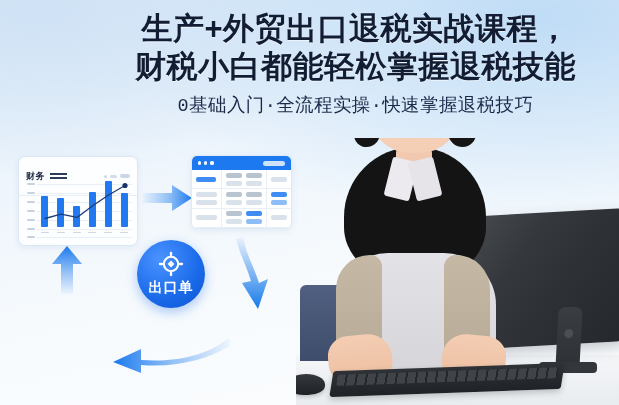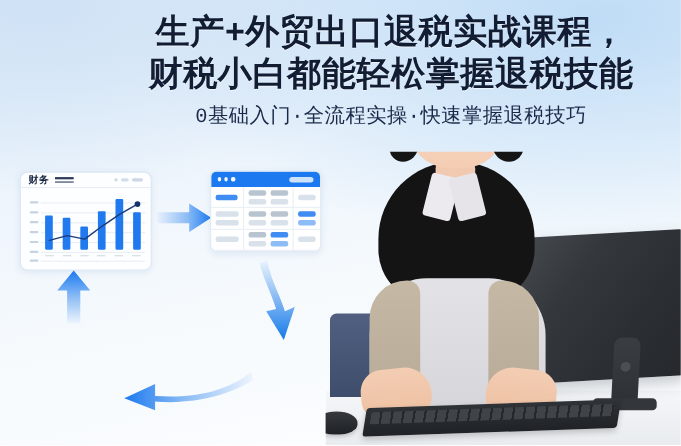--- a/index.html
+++ b/index.html
@@ -28,21 +28,21 @@
   
   .info{position:absolute;left:0;top:140px;width:320px;height:265px;}
 
   
   .chart-card{
     position:absolute;left:18px;top:16px;width:118px;height:88px;
     background:#fdfeff;border:1px solid #dde7f3;border-radius:7px;
     box-shadow:0 2px 6px rgba(70,110,165,.10);
   }
   .chart-head{
-    position:absolute;left:0;top:0;right:0;height:14px;
+    position:absolute;left:0;top:0;right:0;height:39px;
     border-bottom:1px solid #e6edf6;display:flex;align-items:center;padding:0 7px;
     box-sizing:border-box;
   }
   .chart-head .ttl{font-size:9px;color:#1d2a44;font-weight:bold;letter-spacing:.5px;}
   .chart-head .hlines{margin-left:5px;display:flex;flex-direction:column;gap:2px;}
   .chart-head .hlines i{display:block;width:17px;height:1.6px;background:#2b3a57;}
   .chart-head .dots{margin-left:auto;display:flex;align-items:center;gap:3px;}
   .chart-head .dots b{display:block;width:3px;height:3px;border-radius:50%;background:#cdd8e6;}
   .chart-head .dots s{display:block;width:7px;height:3px;border-radius:2px;background:#d3dde9;}
   .chart-head .dots u{display:block;width:10px;height:3.5px;border-radius:2px;background:#cbd7e6;}
@@ -286,20 +286,31 @@
               <div class="tc-pill"></div>
               <div class="tc-pill lblue"></div>
             </div>
           </div>
         <div class="tc-cell">
             <div class="tc-pill"></div>
           </div>
       </div>
     </div>
 
+    <div class="circle">
+      <svg width="26" height="26" viewBox="0 0 26 26">
+        <circle cx="13" cy="13" r="7.2" fill="none" stroke="#fff" stroke-width="2.1"></circle>
+        <path d="M13 9.6 L16.4 13 L13 16.4 L9.6 13 Z" fill="#fff"></path>
+        <rect x="11.8" y="0.8" width="2.4" height="4.4" rx="1.1" fill="#fff"></rect>
+        <rect x="11.8" y="20.8" width="2.4" height="4.4" rx="1.1" fill="#fff"></rect>
+        <rect x="0.8" y="11.8" width="4.4" height="2.4" rx="1.1" fill="#fff"></rect>
+        <rect x="20.8" y="11.8" width="4.4" height="2.4" rx="1.1" fill="#fff"></rect>
+      </svg>
+      <span class="lbl">出口单</span>
+    </div>
 
     <svg class="arrow" style="left:233px;top:95px" width="50" height="78" viewBox="0 0 50 78">
       <defs>
           <linearGradient id="gD" x1="0" y1="0" x2="0" y2="1">
         <stop offset="0%" stop-color="#eaf3fd"></stop>
             <stop offset="50%" stop-color="#81b6f3"></stop>
         <stop offset="100%" stop-color="#147ae8"></stop>
           </linearGradient>
         </defs>
       <path d="M10 2 C14 22 22 34 26 48 L35 44 L25 74 L9 48 L18 46 C14 32 7 20 3 4 Z" fill="url(#gD)"></path>

